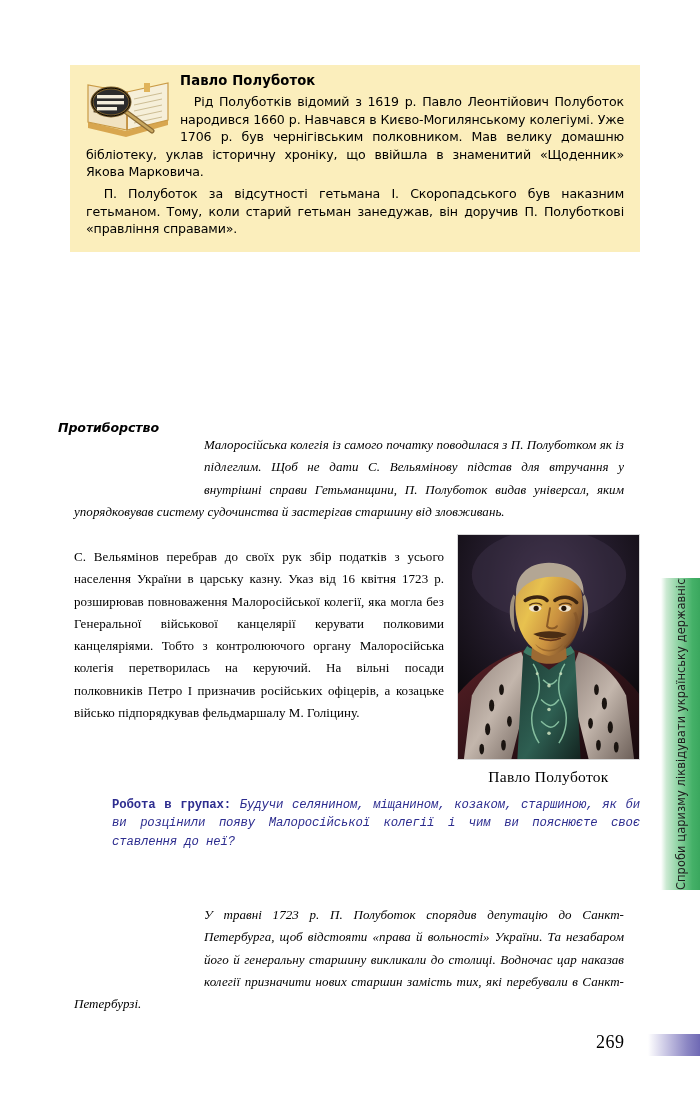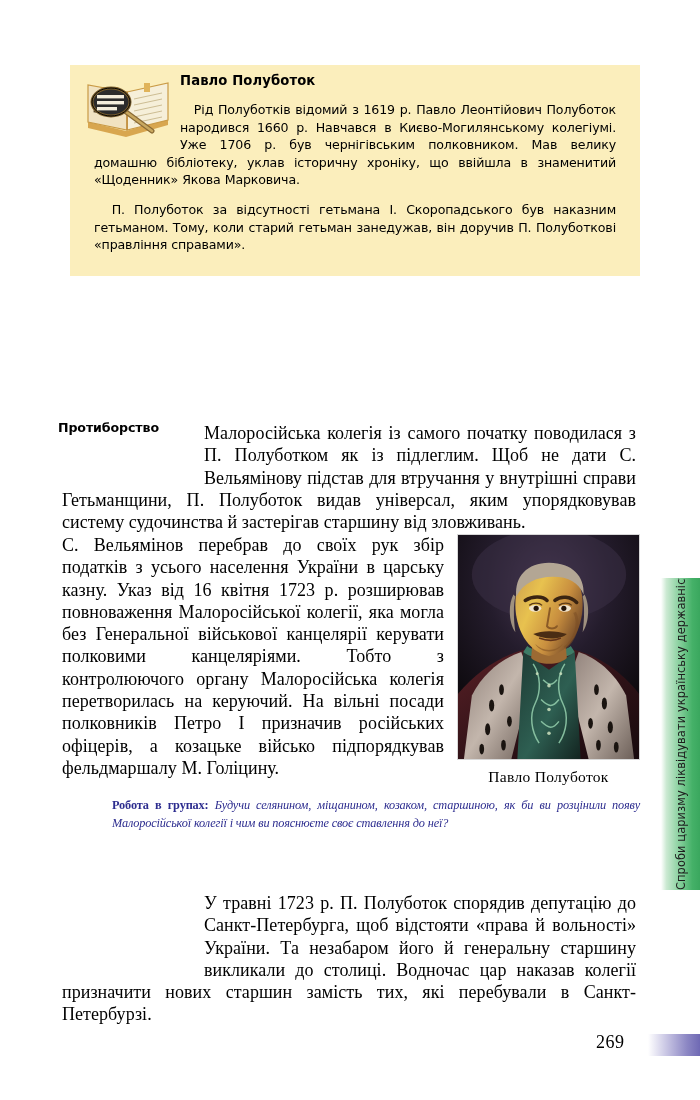--- a/index.html
+++ b/index.html
@@ -49,41 +49,42 @@
     font-weight: bold;
     font-size: 13.2px;
     line-height: 16px;
     margin: 0 0 2px 0;
     letter-spacing: 0.1px;
   }
   .info-p {
     font-family: "DejaVu Sans", "Liberation Sans", sans-serif;
     font-size: 12.6px;
     line-height: 17.6px;
-    margin: 12px;
+    margin: 4px;
     text-align: justify;
     text-indent: 1.4em;
     letter-spacing: -0.15px;
     word-spacing: 0.2px;
   }
   .info-p.first {
     text-indent: 1.1em;
   }
 
   
   .section {
     position: absolute;
     left: 58px;
     width: 582px;
+    font-style: italic;
   }
   .body-p {
     font-family: "Liberation Serif", "DejaVu Serif", serif;
-    font-size: 18px;
+    font-size: 13px;
     line-height: 22.3px;
-    margin: 4px;
+    margin: 16px;
     text-align: justify;
     letter-spacing: 0.05px;
   }
   .sidehead {
     font-family: "DejaVu Sans", "Liberation Sans", sans-serif;
     font-weight: bold;
     font-size: 12.6px;
     line-height: 16px;
     letter-spacing: -0.1px;
   }
@@ -147,21 +148,21 @@
     height: 240px;
     shape-outside: inset(0);
   }
 
   
   .groupwork {
     position: absolute;
     left: 112px;
     top: 796px;
     width: 528px;
-    font-family: Liberation Serif, serif;
+    font-family: Liberation Mono, monospace;
     font-size: 12.3px;
     line-height: 18.4px;
     color: #2d2d8f;
     text-align: justify;
     letter-spacing: -0.15px;
   }
   .groupwork b {
     font-weight: bold;
     font-style: normal;
   }

